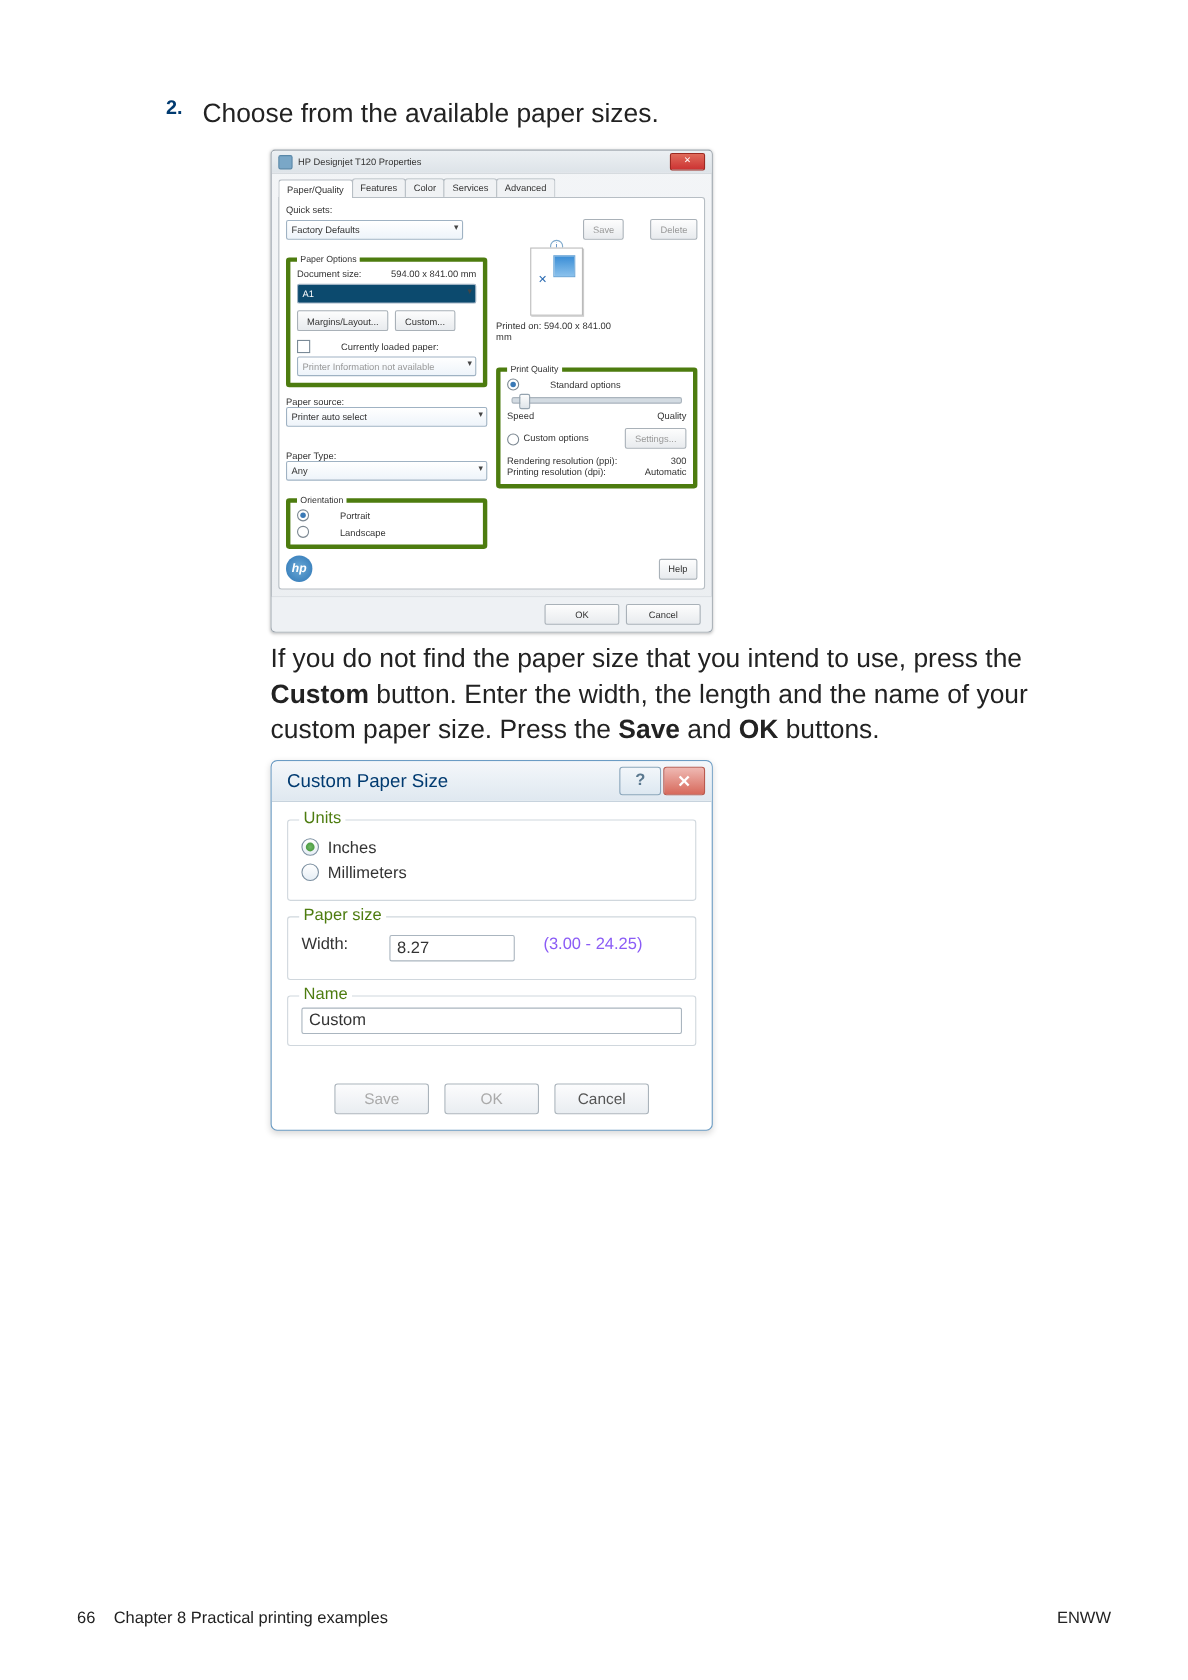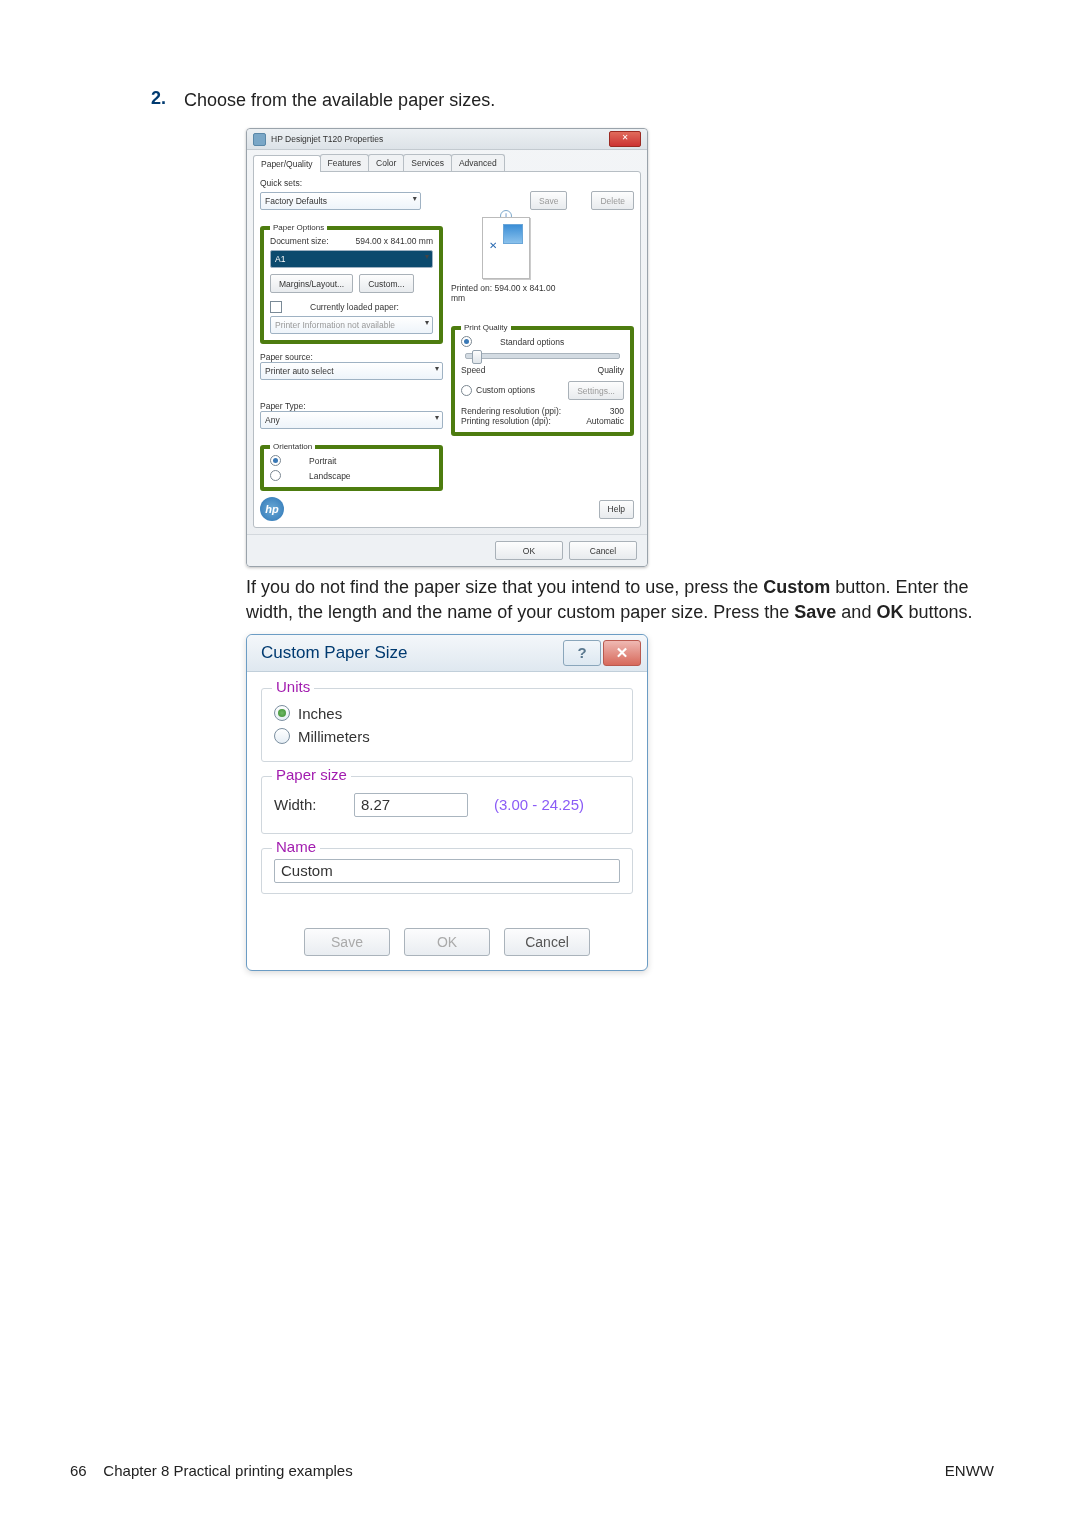--- a/index.html
+++ b/index.html
@@ -1,19 +1,19 @@
 <!DOCTYPE html>
 <html><head>
 <meta charset="utf-8">
 <style>
 html,body{margin:0;padding:0;background:#fff;font-family:Arial,Helvetica,sans-serif;color:#222}
 .page{width:1080px;height:1527px;position:relative;box-sizing:border-box;padding:88px 70px 60px 70px}
 .step-row{display:flex;gap:18px;margin-left:70px}
 .step-num{color:#003A70;font-weight:bold;font-size:18px;width:26px;text-align:right}
-.step-text{font-size:18px;color:#222;line-height:1.35}
+.step-text{font-size:24px;color:#222;line-height:1.35}
 .inline-bold{font-weight:bold}
 .screenshot-props{margin:16px 0 8px 176px;width:400px;background:linear-gradient(#f3f5f7,#ebeef1);border:1px solid #9aa3ab;border-radius:4px;box-shadow:0 1px 3px rgba(0,0,0,.25);font-size:8.5px;color:#333;position:relative}
 .titlebar{display:flex;align-items:center;height:20px;padding:0 6px;background:linear-gradient(#ecf0f3,#dde3e8);border-bottom:1px solid #c3cad0;border-radius:4px 4px 0 0}
 .titlebar .ico{width:11px;height:11px;background:#7aa7c7;border:1px solid #5a88a8;border-radius:2px;margin-right:5px}
 .titlebar .tt{flex:1}
 .titlebar .close{width:30px;height:14px;background:linear-gradient(#e06b5b,#c33);border:1px solid #9b2a22;border-radius:2px;color:#fff;text-align:center;font-size:8px;line-height:12px}
 .tabs{display:flex;gap:0;padding:4px 6px 0 6px}
 .tab{padding:3px 7px;border:1px solid #b7bec4;border-bottom:none;background:#f0f2f4;border-radius:3px 3px 0 0;margin-right:-1px}
 .tab.active{background:#fff;font-weight:400;position:relative;top:1px;z-index:2}
 .tabbody{background:#fff;border:1px solid #b7bec4;margin:0 6px 6px 6px;padding:6px;border-radius:0 3px 3px 3px}
@@ -38,31 +38,31 @@
 .hp-logo{width:24px;height:24px;border-radius:50%;background:radial-gradient(#6aa9d6,#2d75b5);display:inline-flex;align-items:center;justify-content:center;color:#fff;font-style:italic;font-weight:bold;font-size:11px}
 .buttons-bar{display:flex;justify-content:flex-end;gap:6px;padding:6px 10px;background:#eef1f4;border-top:1px solid #d3d8dd;border-radius:0 0 4px 4px}
 
 .dlg2{margin:10px 0 0 176px;width:400px;border:1px solid #6b9cc4;border-radius:6px;background:#fff;box-shadow:0 2px 6px rgba(0,0,0,.15);font-size:15px;color:#333}
 .dlg2 .tbar{height:36px;border-radius:6px 6px 0 0;background:linear-gradient(#f4f7fa,#dfe8f0);border-bottom:1px solid #c1cfda;display:flex;align-items:center;padding:0 6px}
 .dlg2 .tbar .tt{color:#003a70;font-size:17px;flex:1;padding-left:8px}
 .winbtn{width:36px;height:24px;border:1px solid #8aa6bb;border-radius:3px;margin-left:2px;display:flex;align-items:center;justify-content:center;background:linear-gradient(#f2f6fa,#dde8f1);color:#5a788f;font-weight:bold}
 .winbtn.cls{background:linear-gradient(#efb9b3,#d7695b);border-color:#b9594e;color:#fff}
 .dlg2 .body{padding:10px 14px}
 .grp{border:1px solid #d0d7dd;border-radius:3px;margin:6px 0 14px 0;padding:10px 12px;position:relative}
-.grp .lg{position:absolute;top:-11px;left:10px;background:#fff;padding:0 4px;color:#a21caf;font-size:15px}
-.r2{display:flex;align-items:center;margin:6px 0}
+.grp .lg{position:absolute;top:-11px;left:10px;background:#fff;padding:0 4px;color:#4d7c0f;font-size:15px}
+.r2{display:flex;align-items:flex-start;margin:6px 0}
 .r2 label{width:80px}
 .inp{width:100px;height:22px;border:1px solid #aab5bf;border-radius:2px;background:#fff;padding:0 6px;display:flex;align-items:center}
 .range{margin-left:26px;color:#8b5cf6}
 .win7radio{width:14px;height:14px;border:1px solid #7b8fa0;border-radius:50%;display:inline-block;margin-right:8px;position:relative;background:linear-gradient(#fff,#e6eef5);vertical-align:middle}
 .win7radio.on:after{content:"";position:absolute;inset:3px;border-radius:50%;background:radial-gradient(#6fb965,#3d8e33)}
 .btnrow{display:flex;justify-content:center;gap:14px;padding:10px 0 14px 0}
 .btn2{min-width:84px;height:26px;border:1px solid #aab3bb;border-radius:3px;background:linear-gradient(#fcfcfd,#e9edf1);display:flex;align-items:center;justify-content:center;font-size:14px;color:#555}
 .btn2.dis{color:#aaa}
-.footer{position:absolute;bottom:48px;left:70px;right:86px;display:flex;justify-content:space-between;font-size:15px;color:#222}
+.footer{position:absolute;bottom:48px;left:70px;right:70px;display:flex;justify-content:space-between;font-size:15px;color:#222}
 </style>
 </head>
 <body>
 
 <div class="page">
 
   <div class="step-row">
     <div class="step-num">2.</div>
     <div class="step-text">Choose from the available paper sizes.</div>
   </div>

